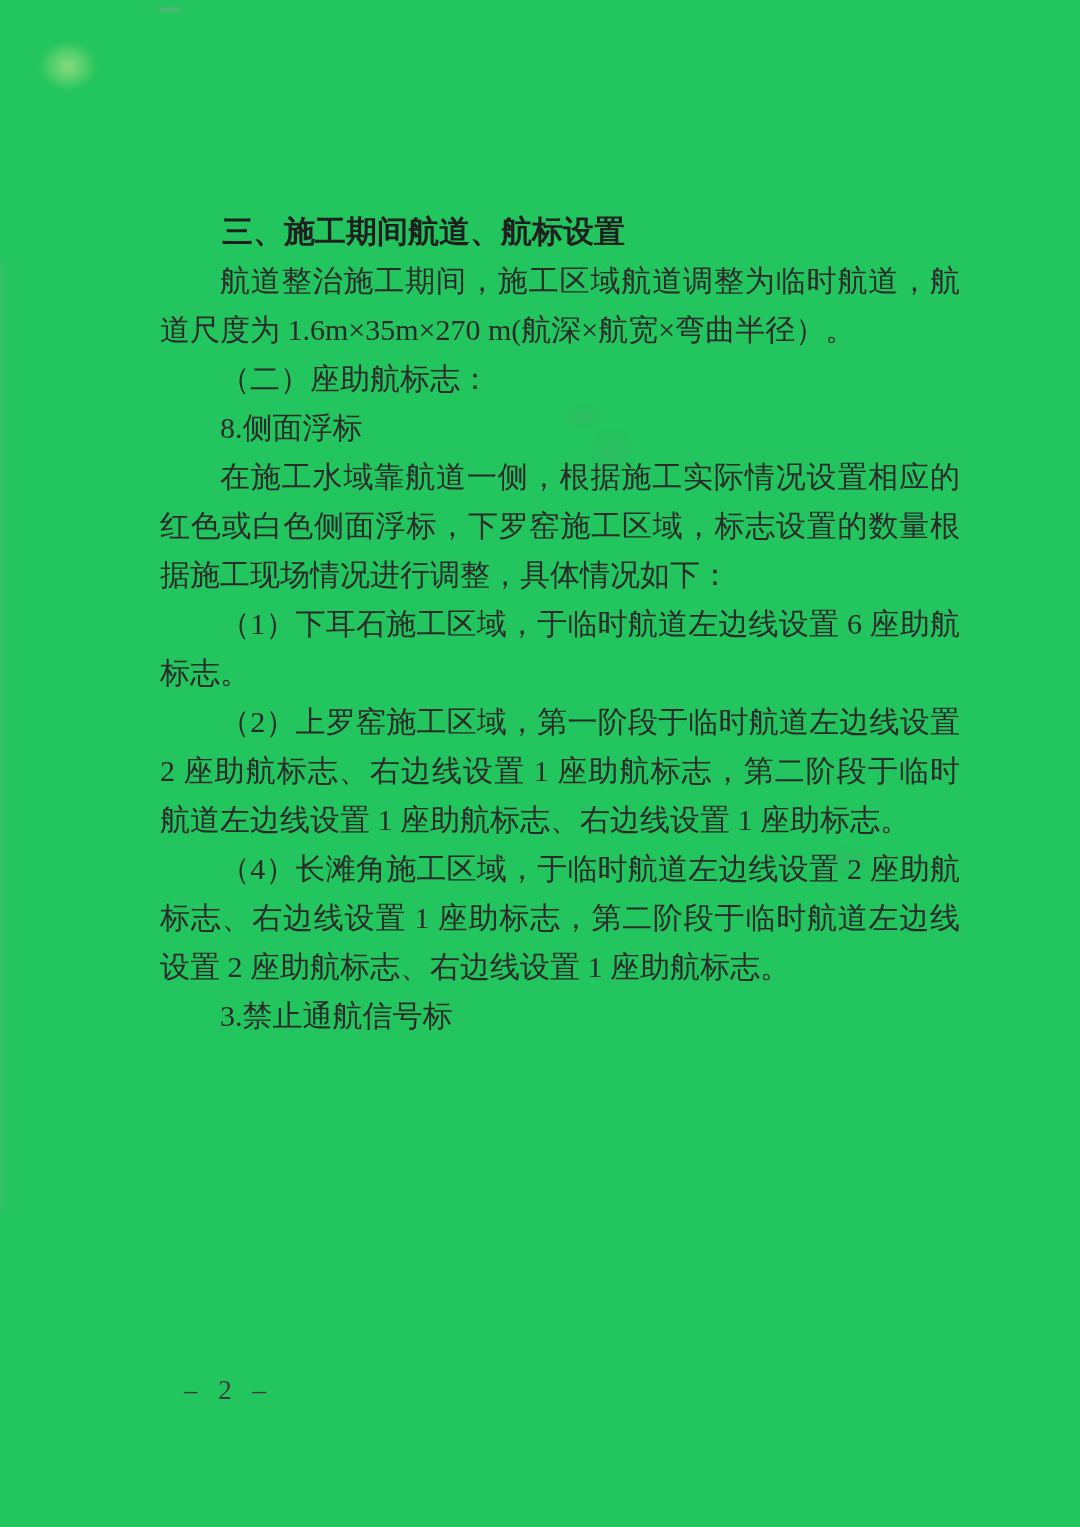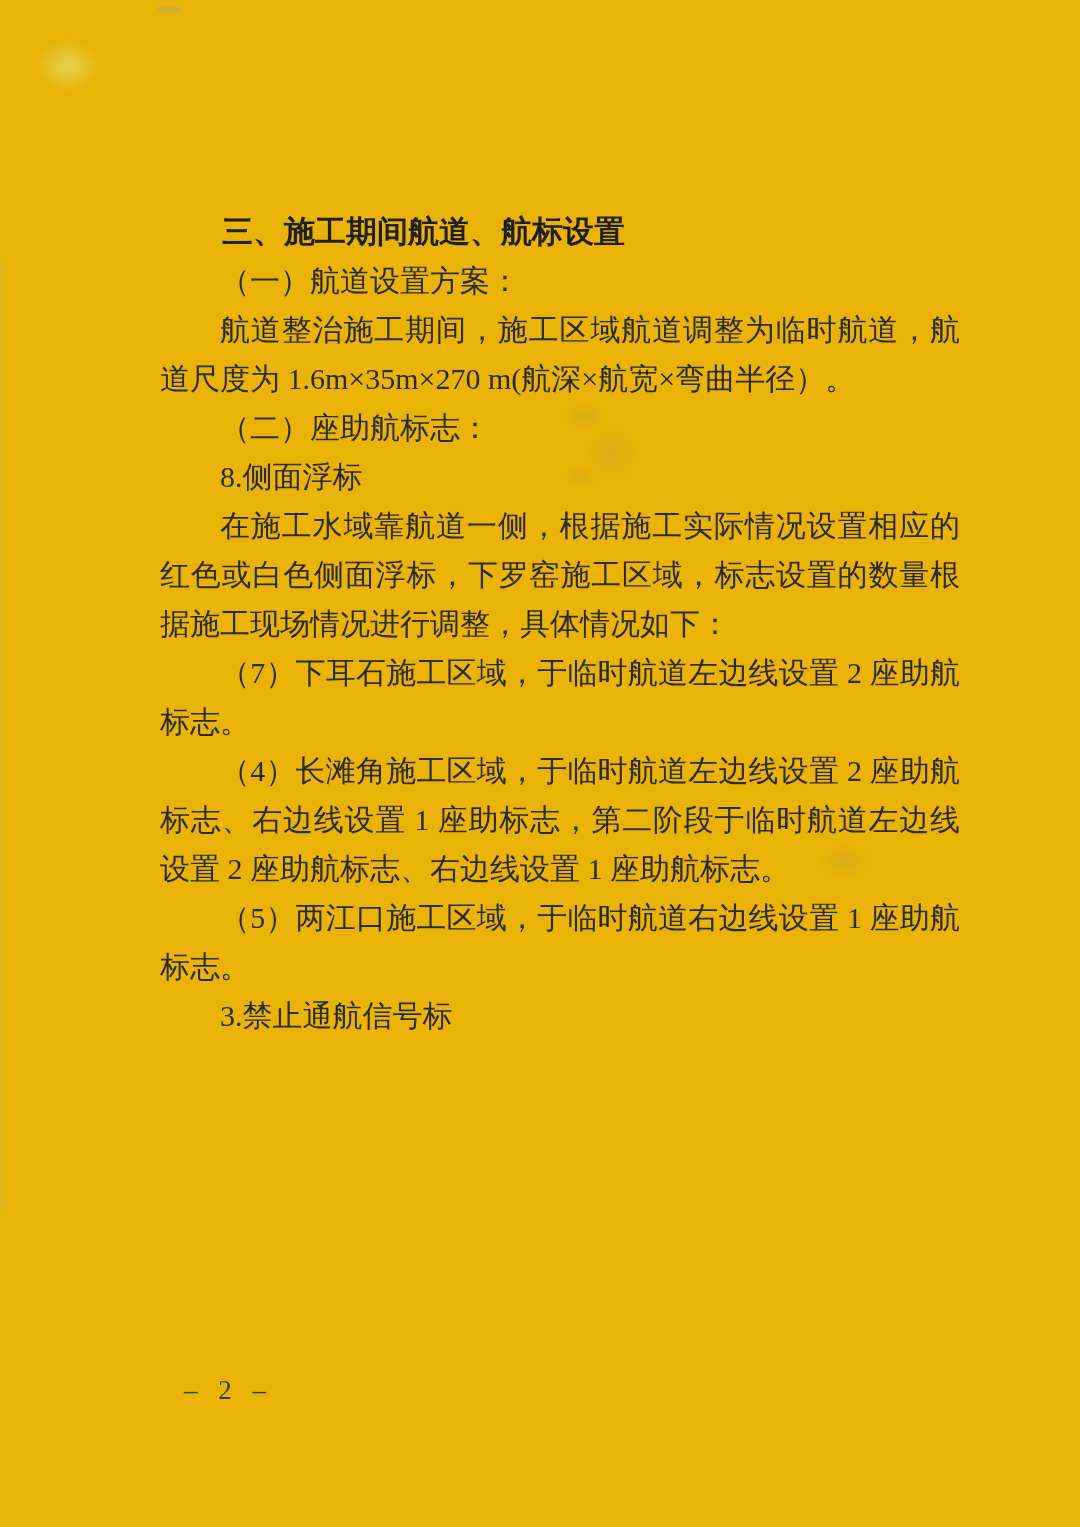--- a/index.html
+++ b/index.html
@@ -4,21 +4,21 @@
 <style>
   html, body {
     margin: 0;
     padding: 0;
     background: #ffffff;
   }
   .page {
     position: relative;
     width: 1080px;
     height: 1527px;
-    background: #eab308;
+    background: #22c55e;
     overflow: hidden;
     font-family: "Liberation Serif", "DejaVu Serif", serif;
   }
   
   .smudge {
     position: absolute;
     pointer-events: none;
   }
   .smudge-yellow {
     left: 38px; top: 40px; width: 60px; height: 52px;
@@ -89,26 +89,25 @@
 <div class="page">
 
   <div class="smudge smudge-yellow"></div>
   <div class="smudge smudge-top-dash"></div>
   <div class="smudge ghost-a"></div>
   <div class="smudge ghost-b"></div>
   <div class="smudge edge-shadow"></div>
 
   <div class="content">
     <p class="heading">三、施工期间航道、航标设置</p>
-    <p>（一）航道设置方案：</p>
     <p>航道整治施工期间，施工区域航道调整为临时航道，航道尺度为 1.6m×35m×270 m(航深×航宽×弯曲半径）。</p>
     <p>（二）座助航标志：</p>
     <p>8.侧面浮标</p>
     <p>在施工水域靠航道一侧，根据施工实际情况设置相应的红色或白色侧面浮标，下罗窑施工区域，标志设置的数量根据施工现场情况进行调整，具体情况如下：</p>
-    <p>（7）下耳石施工区域，于临时航道左边线设置 2 座助航标志。</p>
+    <p>（1）下耳石施工区域，于临时航道左边线设置 6 座助航标志。</p>
+    <p>（2）上罗窑施工区域，第一阶段于临时航道左边线设置 2 座助航标志、右边线设置 1 座助航标志，第二阶段于临时航道左边线设置 1 座助航标志、右边线设置 1 座助标志。</p>
     <p>（4）长滩角施工区域，于临时航道左边线设置 2 座助航标志、右边线设置 1 座助标志，第二阶段于临时航道左边线设置 2 座助航标志、右边线设置 1 座助航标志。</p>
-    <p>（5）两江口施工区域，于临时航道右边线设置 1 座助航标志。</p>
     <p>3.禁止通航信号标</p>
   </div>
 
   <div class="page-number">– 2 –</div>
 
 </div>
 
 </body></html>

